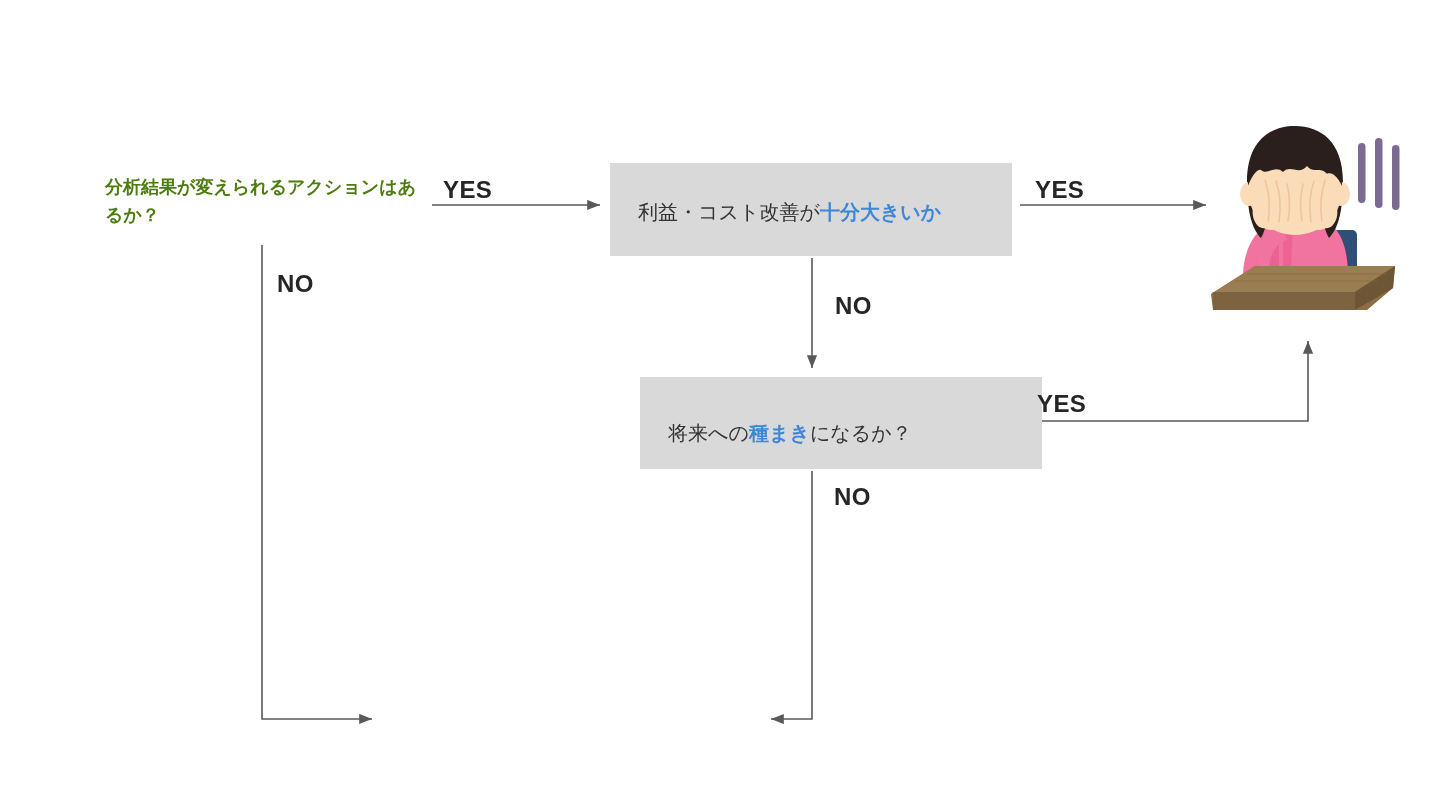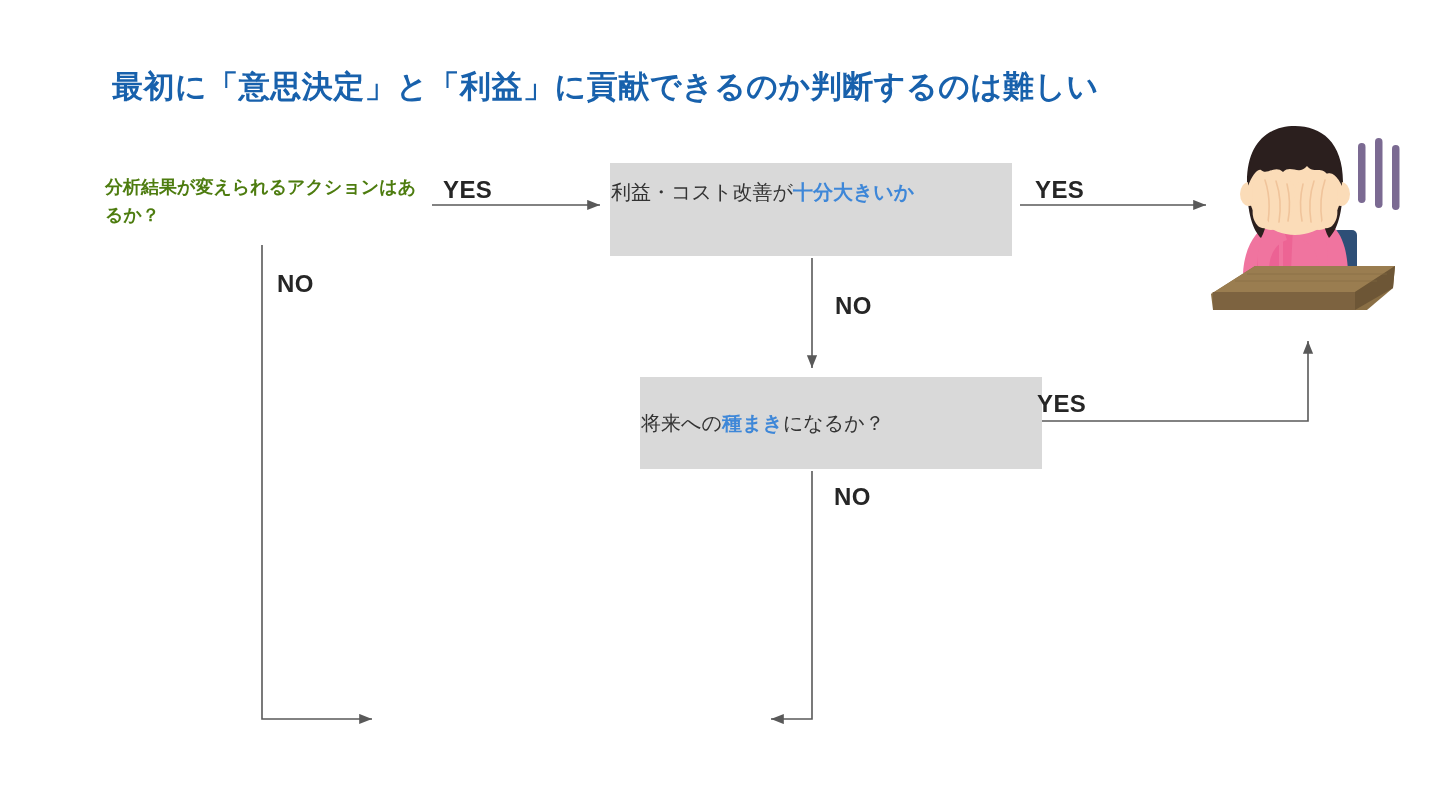--- a/index.html
+++ b/index.html
@@ -54,22 +54,23 @@
   .box {
     position: absolute;
     box-sizing: border-box;
     display: flex;
     align-items: center;
     font-size: 20px;
     line-height: 1.55;
     color: #333333;
   }
   .box .inner {
-    padding: 0 1px;
+    padding: 0 28px;
     width: 100%;
+    margin-top: 20px;
   }
   .box-gray {
     background: #d9d9d9;
   }
   .box-cream {
     background: #fcefcd;
     justify-content: center;
     text-align: center;
   }
   .box.b1 {
@@ -129,21 +130,20 @@
     top: 118px;
     width: 220px;
     height: 215px;
   }
 </style>
 </head>
 <body>
 
 <div id="stage">
 
-  <div class="title">最初に「意思決定」と「利益」に貢献できるのか判断するのは難しい</div>
 
   <svg id="edges" viewBox="0 0 1440 810" xmlns="http://www.w3.org/2000/svg">
     <defs>
       <marker id="ah" markerWidth="9" markerHeight="9" refX="8" refY="3.2" orient="auto" markerUnits="strokeWidth">
         <path d="M0,0 L8,3.2 L0,6.4 z" fill="#595959"></path>
       </marker>
     </defs>
 
     <g>
       <path d="M432,205 L600,205" stroke="#595959" stroke-width="1.6" fill="none" marker-end="url(#ah)"></path>

